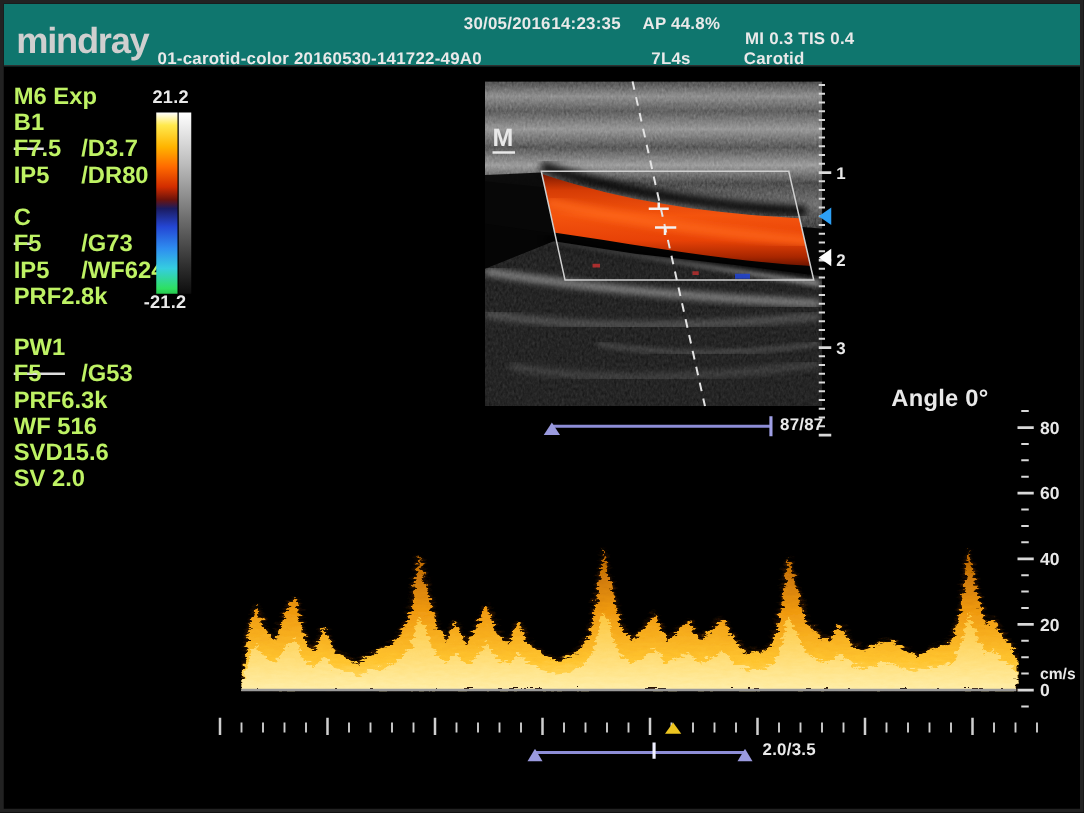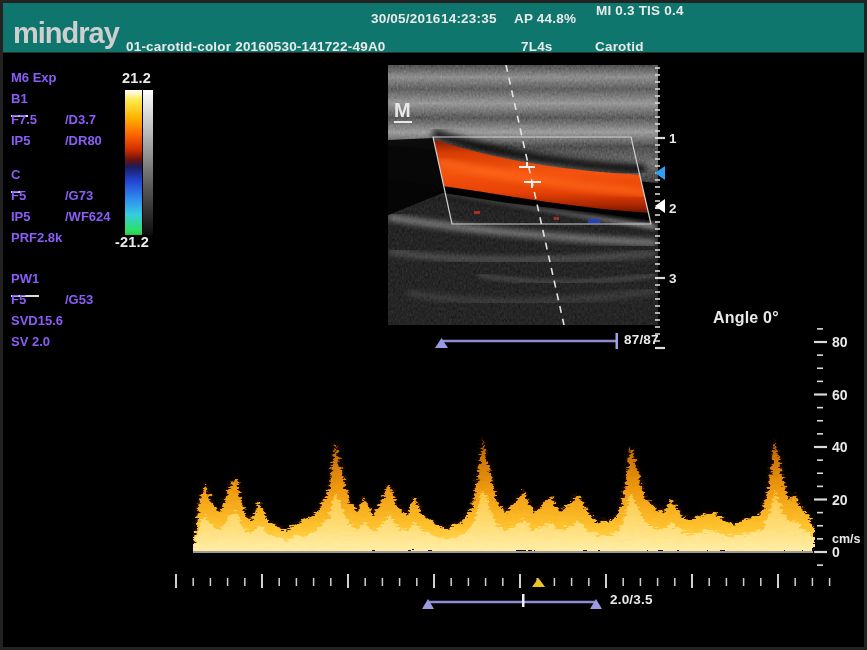--- a/index.html
+++ b/index.html
@@ -8,47 +8,47 @@
   body { position:relative; border:3px solid #222; }
   .abs { position:absolute; }
   .txt { color:#e9e9e9; font-weight:bold; font-size:13.5px; letter-spacing:.2px; white-space:nowrap; }
 
   
   .topbar { left:0; top:0; width:861px; height:50px; background:#0f766e; border-bottom:1px solid #2e2e2e; }
   .logo { left:10px; top:14px; font-size:29px; font-weight:bold; color:#cfcfcf; letter-spacing:-1px; }
   .hdr-date   { left:327px; top:8px;margin-left:41px; }
   .hdr-time   { left:438px; top:8px; }
   .hdr-ap     { left:511px; top:8px; }
-  .hdr-mitis  { left:587px; top:0;padding-left:6px; }
+  .hdr-mitis  { left:587px; top:20px;padding-left:6px; }
   .hdr-exam   { left:123px; top:36px; }
   .hdr-probe  { left:518px; top:36px; }
   .hdr-preset { left:592px; top:36px; }
 
   
   .lpanel { left:8px; top:64px; width:160px; }
-  .lp-row { height:21px; line-height:21px; color:#8b5cf6; font-weight:bold; font-size:13px; white-space:nowrap; }
+  .lp-row { height:21px; line-height:21px; color:#bef264; font-weight:bold; font-size:19px; white-space:nowrap; }
   .lp-title span { border-bottom:2px solid #dedede; padding-bottom:9px; }
   .gap-c  { margin-top:13px; }
   .gap-pw { margin-top:20px; }
   .c1 { display:inline-block; width:54px; }
 
   
   .cb-top { left:119px; top:67px; font-size:14.5px; }
   .cb-bot { left:112px; top:231px; font-size:14.5px; }
   .cb-wrap { left:122px; top:87px; width:29px; height:145px; display:flex; gap:1px; }
   .cb-color { width:17px; height:145px;
     background:linear-gradient(#ffffff 0%,#ffe94d 7%,#ffb400 19%,#ff6a00 30%,#d22d00 41%,#6e130b 48%,#1b1b60 53%,#2446d4 63%,#2e8df0 75%,#35cde0 86%,#2ee063 97%,#27c94f 100%); }
   .cb-gray { width:10px; height:145px; background:linear-gradient(#ffffff 0%,#bdbdbd 28%,#6f6f6f 58%,#2e2e2e 85%,#0d0d0d 100%); }
 
   
   .echo { left:385px; top:62px; width:270px; height:260px; }
   .depth-ruler { left:650px; top:62px; width:42px; height:292px; }
   .cine1 { left:430px; top:326px; width:200px; height:24px; }
   .cine1-label { left:621px; top:329px; }
-  .angle { left:710px; top:306px; font-size:16px; }
+  .angle { left:710px; top:306px; font-size:19px; }
   .vaxis { left:805px; top:318px; width:62px; height:252px; }
   .spec { left:190px; top:419px; width:622px; height:131px; }
   .spec-baseline { left:190px; top:548px; width:620px; height:2px; background:#9a9a9a; }
   .truler { left:165px; top:571px; width:680px; height:18px; }
   .cine2 { left:418px; top:589px; width:186px; height:18px; }
   .cine2-label { left:607px; top:589px; }
 </style>
 </head>
 <body>
 
@@ -67,20 +67,22 @@
   <div class="lp-row">M6 Exp</div>
   <div class="lp-row lp-title"><span>B1</span></div>
   <div class="lp-row"><span class="c1">F7.5</span><span>/D3.7</span></div>
   <div class="lp-row"><span class="c1">IP5</span><span>/DR80</span></div>
   <div class="lp-row lp-title gap-c"><span>C</span></div>
   <div class="lp-row"><span class="c1">F5</span><span>/G73</span></div>
   <div class="lp-row"><span class="c1">IP5</span><span>/WF624</span></div>
   <div class="lp-row">PRF2.8k</div>
   <div class="lp-row lp-title gap-pw"><span>PW1</span></div>
   <div class="lp-row"><span class="c1">F5</span><span>/G53</span></div>
+  <div class="lp-row">PRF6.3k</div>
+  <div class="lp-row">WF 516</div>
   <div class="lp-row">SVD15.6</div>
   <div class="lp-row">SV 2.0</div>
 </div>
 
 <div class="abs txt cb-top">21.2</div>
 <div class="abs cb-wrap">
   <div class="cb-color"></div>
   <div class="cb-gray"></div>
 </div>
 <div class="abs txt cb-bot">-21.2</div>

